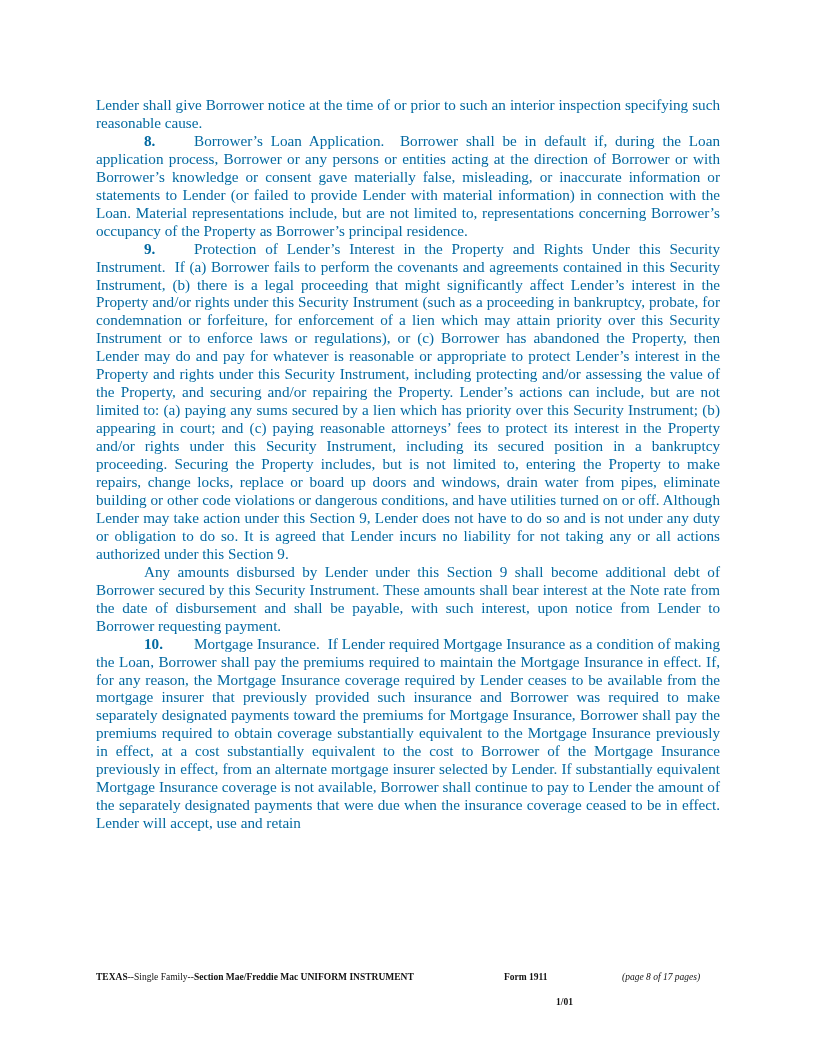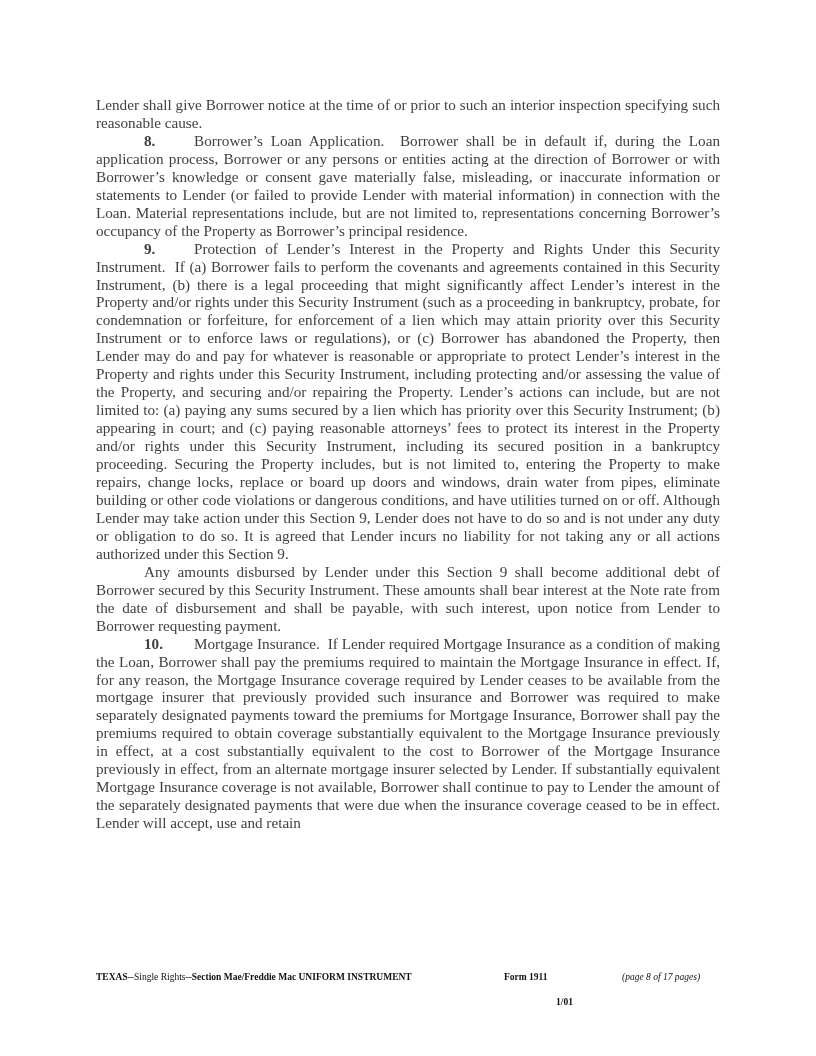--- a/index.html
+++ b/index.html
@@ -1,20 +1,20 @@
 <!DOCTYPE html>
 <html><head>
 <meta charset="utf-8">
 <style>
   html, body { margin: 0; padding: 0; background: #ffffff; }
   body { width: 816px; height: 1056px; position: relative; overflow: hidden; }
   .page {
     position: absolute; left: 96px; top: 96px; width: 624px;
     font-family: "Liberation Serif", serif; font-size: 15.2px; line-height: 17.95px;
-    color: #404040; text-align: justify;
+    color: #0369a1; text-align: justify;
   }
   .para { margin: 0; }
   .indent { text-indent: 48px; }
   .secnum { display: inline-block; width: 50px; font-weight: bold; text-indent: 0; }
   .b { font-weight: normal; }
   .footer {
     position: absolute; left: 96px; top: 972px; width: 624px;
     font-family: "Liberation Serif", serif; font-size: 9.5px; color: #111;
     white-space: nowrap;
   }
@@ -34,17 +34,17 @@
 
   <p class="para indent"><span class="secnum">9.</span><span class="b">Protection of Lender’s Interest in the Property and Rights Under this Security Instrument.</span>&nbsp; <span>If (a) Borrower fails to perform the covenants and agreements contained in this Security Instrument, (b) there is a legal proceeding that might significantly affect Lender’s interest in the Property and/or rights under this Security Instrument (such as a proceeding in bankruptcy, probate, for condemnation or forfeiture, for enforcement of a lien which may attain priority over this Security Instrument or to enforce laws or regulations), or (c) Borrower has abandoned the Property, then Lender may do and pay for whatever is reasonable or appropriate to protect Lender’s interest in the Property and rights under this Security Instrument, including protecting and/or assessing the value of the Property, and securing and/or repairing the Property.  Lender’s actions can include, but are not limited to: (a) paying any sums secured by a lien which has priority over this Security Instrument; (b) appearing in court; and (c) paying reasonable attorneys’ fees to protect its interest in the Property and/or rights under this Security Instrument, including its secured position in a bankruptcy proceeding.  Securing the Property includes, but is not limited to, entering the Property to make repairs, change locks, replace or board up doors and windows, drain water from pipes, eliminate building or other code violations or dangerous conditions, and have utilities turned on or off.  Although Lender may take action under this Section 9, Lender does not have to do so and is not under any duty or obligation to do so.  It is agreed that Lender incurs no liability for not taking any or all actions authorized under this Section 9.</span></p>
 
   <p class="para indent">Any amounts disbursed by Lender under this Section 9 shall become additional debt of Borrower secured by this Security Instrument.  These amounts shall bear interest at the Note rate from the date of disbursement and shall be payable, with such interest, upon notice from Lender to Borrower requesting payment.</p>
 
 
   <p class="para indent"><span class="secnum">10.</span><span class="b">Mortgage Insurance.</span>&nbsp; <span>If Lender required Mortgage Insurance as a condition of making the Loan, Borrower shall pay the premiums required to maintain the Mortgage Insurance in effect.  If, for any reason, the Mortgage Insurance coverage required by Lender ceases to be available from the mortgage insurer that previously provided such insurance and Borrower was required to make separately designated payments toward the premiums for Mortgage Insurance, Borrower shall pay the premiums required to obtain coverage substantially equivalent to the Mortgage Insurance previously in effect, at a cost substantially equivalent to the cost to Borrower of the Mortgage Insurance previously in effect, from an alternate mortgage insurer selected by Lender.  If substantially equivalent Mortgage Insurance coverage is not available, Borrower shall continue to pay to Lender the amount of the separately designated payments that were due when the insurance coverage ceased to be in effect.  Lender will accept, use and retain</span></p>
 </div>
 
 <div class="footer">
-  <span class="f-left"><b>TEXAS</b><span style="position:static">--</span><span style="position:static">Single Rights</span><span style="position:static">--</span><b>Section Mae/Freddie Mac UNIFORM INSTRUMENT</b></span>
+  <span class="f-left"><b>TEXAS</b><span style="position:static">--</span><span style="position:static">Single Family</span><span style="position:static">--</span><b>Section Mae/Freddie Mac UNIFORM INSTRUMENT</b></span>
   <span class="f-form">Form 1911</span>
   <span class="f-date">1/01</span>
   <span class="f-page">(page 8 of 17 pages)</span>
 </div>
 
 </body></html>

